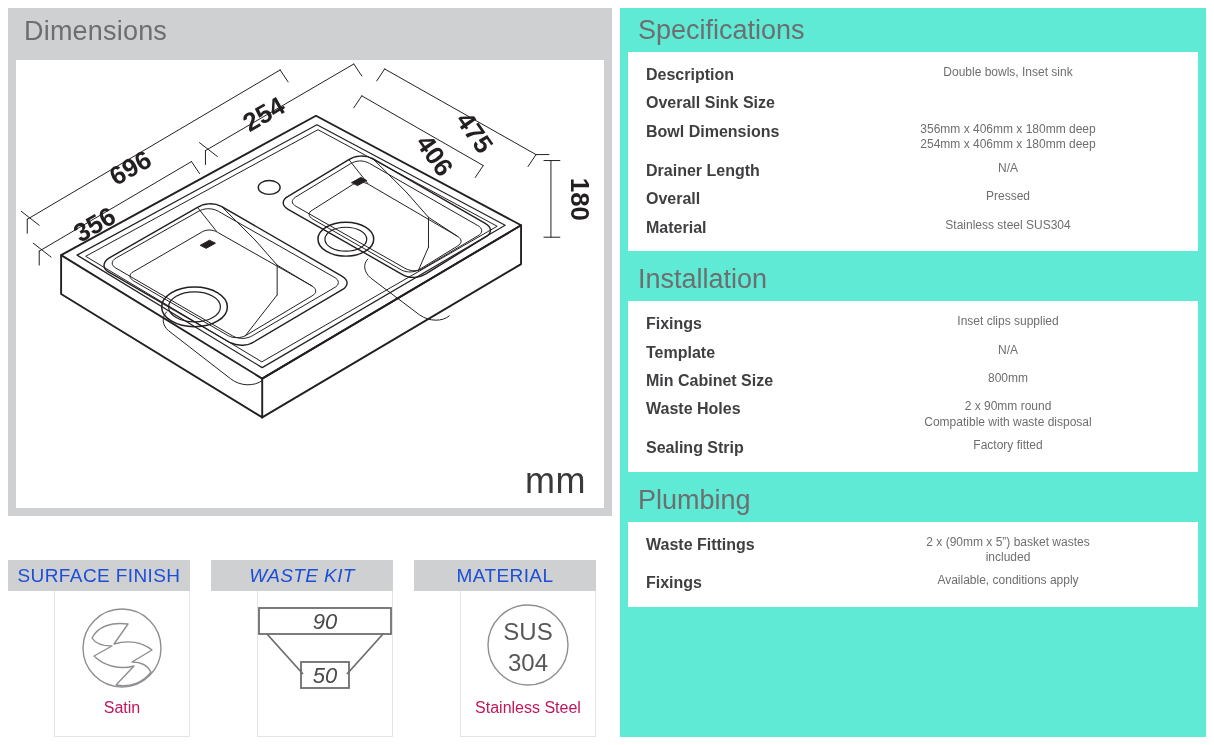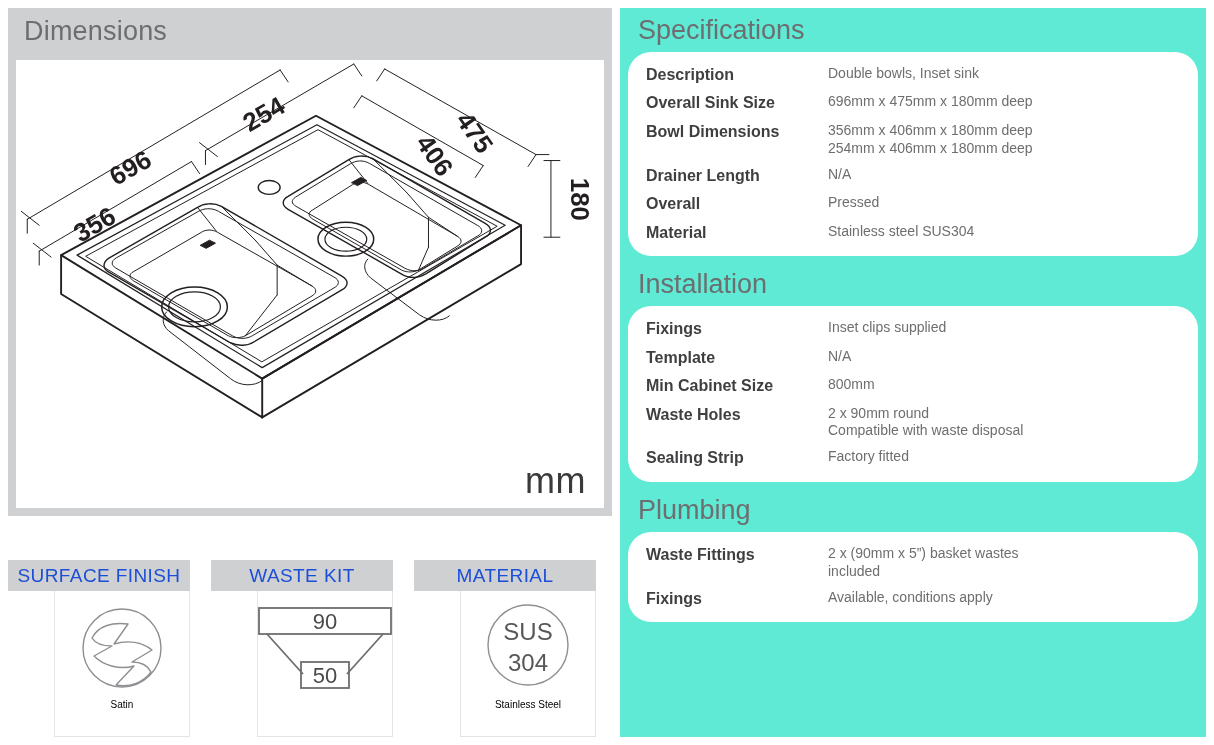--- a/index.html
+++ b/index.html
@@ -30,53 +30,52 @@
   }
   #sink-drawing{position:absolute;left:0;top:0;width:100%;height:100%;}
   #unit-label{
     position:absolute;right:18px;bottom:6px;
     font-size:36px;color:#3a3a3c;letter-spacing:.5px;
   }
 
   
   .feature-box{position:absolute;top:560px;height:177px;box-sizing:border-box;}
   #feature-surface{left:8px;width:182px;}
-  #feature-waste{left:211px;width:182px;}
+  #feature-waste{left:211px;width:182px;font-style:italic;}
   #feature-material{left:414px;width:182px;}
   .feature-head{
     background:#cfd0d1;height:31px;
     display:flex;align-items:center;justify-content:center;
     font-size:19px;color:#1d4ed8;letter-spacing:.4px;
   }
   .feature-body{
     background:#ffffff;height:146px;border:1px solid #e3e4e5;border-top:none;
     box-sizing:border-box;position:relative;
     display:flex;flex-direction:column;align-items:center;justify-content:flex-start;margin-left:46px;
   }
   .feature-art{margin-top:8px;height:98px;display:flex;align-items:center;justify-content:center;}
-  .feature-caption{font-size:10px;color:#000000;margin-top:2px;}
+  .feature-caption{font-size:16px;color:#be185d;margin-top:2px;}
 
   
   #right-column{position:absolute;left:620px;top:8px;width:586px;height:729px;background:#5eead4;}
   .sect-title{
     font-size:27px;color:#6d6e70;line-height:1;
     padding:9px 0 8px 18px;
   }
   .sect-table{
     background:#ffffff;margin:0 8px;box-sizing:border-box;
     padding:9px 0 9px 0;
-    border-radius:23px;
   }
   .spec-row{display:flex;align-items:flex-start;padding:4px 0 4px 0;}
   .spec-label{
     width:200px;flex:0 0 200px;padding-left:18px;box-sizing:border-box;
     font-size:16px;font-weight:bold;color:#3f3f41;line-height:1.28;
   }
   .spec-value{
-    flex:1;font-size:14px;color:#6d6e70;line-height:1.28;padding-right:10px;
+    flex:1;font-size:12px;color:#6d6e70;line-height:1.28;padding-right:10px;text-align:center;
   }
   .spec-value .vline{display:block;}
 </style>
 </head>
 <body>
 
 <div class="sheet">
 
   <div class="panel" id="dimensions-panel">
     <div class="panel-title">Dimensions</div>
@@ -227,23 +226,20 @@
       <div class="sect-title">Specifications</div>
       <div class="sect-table">
         <div class="spec-row">
           <div class="spec-label">Description</div>
           <div class="spec-value">
             <span class="vline">Double bowls, Inset sink</span>
           </div>
         </div>
         <div class="spec-row">
           <div class="spec-label">Overall Sink Size</div>
-          <div class="spec-value">
-            <span class="vline">696mm x 475mm x 180mm deep</span>
-          </div>
         </div>
         <div class="spec-row">
           <div class="spec-label">Bowl Dimensions</div>
           <div class="spec-value">
             <span class="vline">356mm x 406mm x 180mm deep</span>
             <span class="vline">254mm x 406mm x 180mm deep</span>
           </div>
         </div>
         <div class="spec-row">
           <div class="spec-label">Drainer Length</div>

